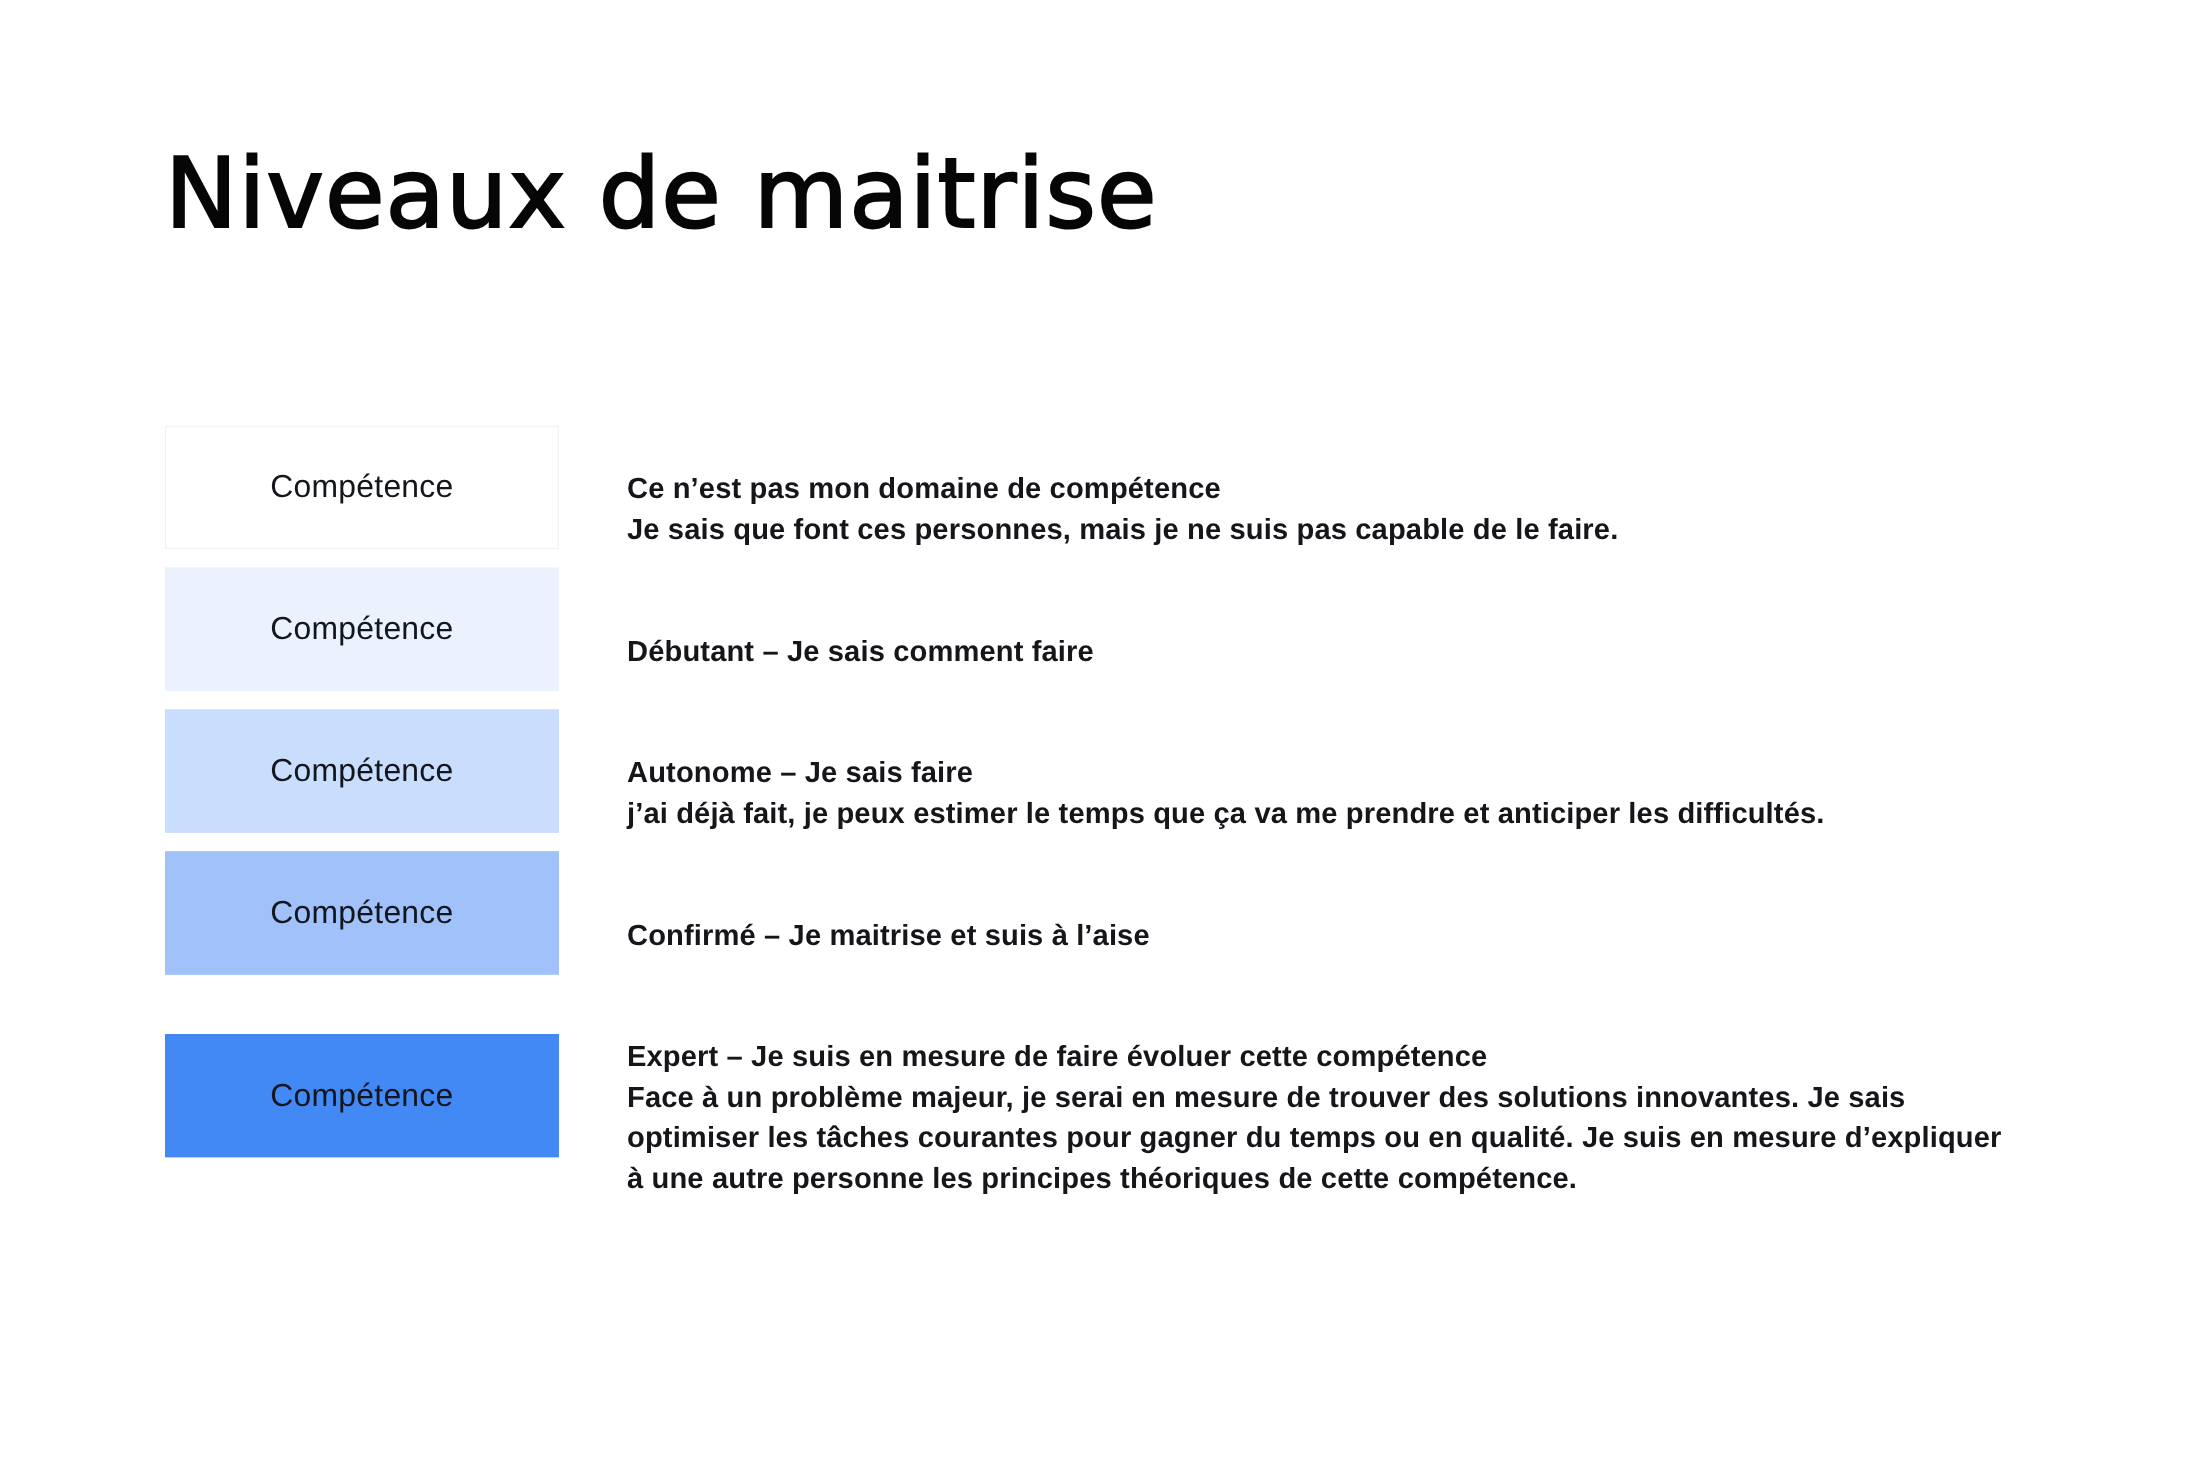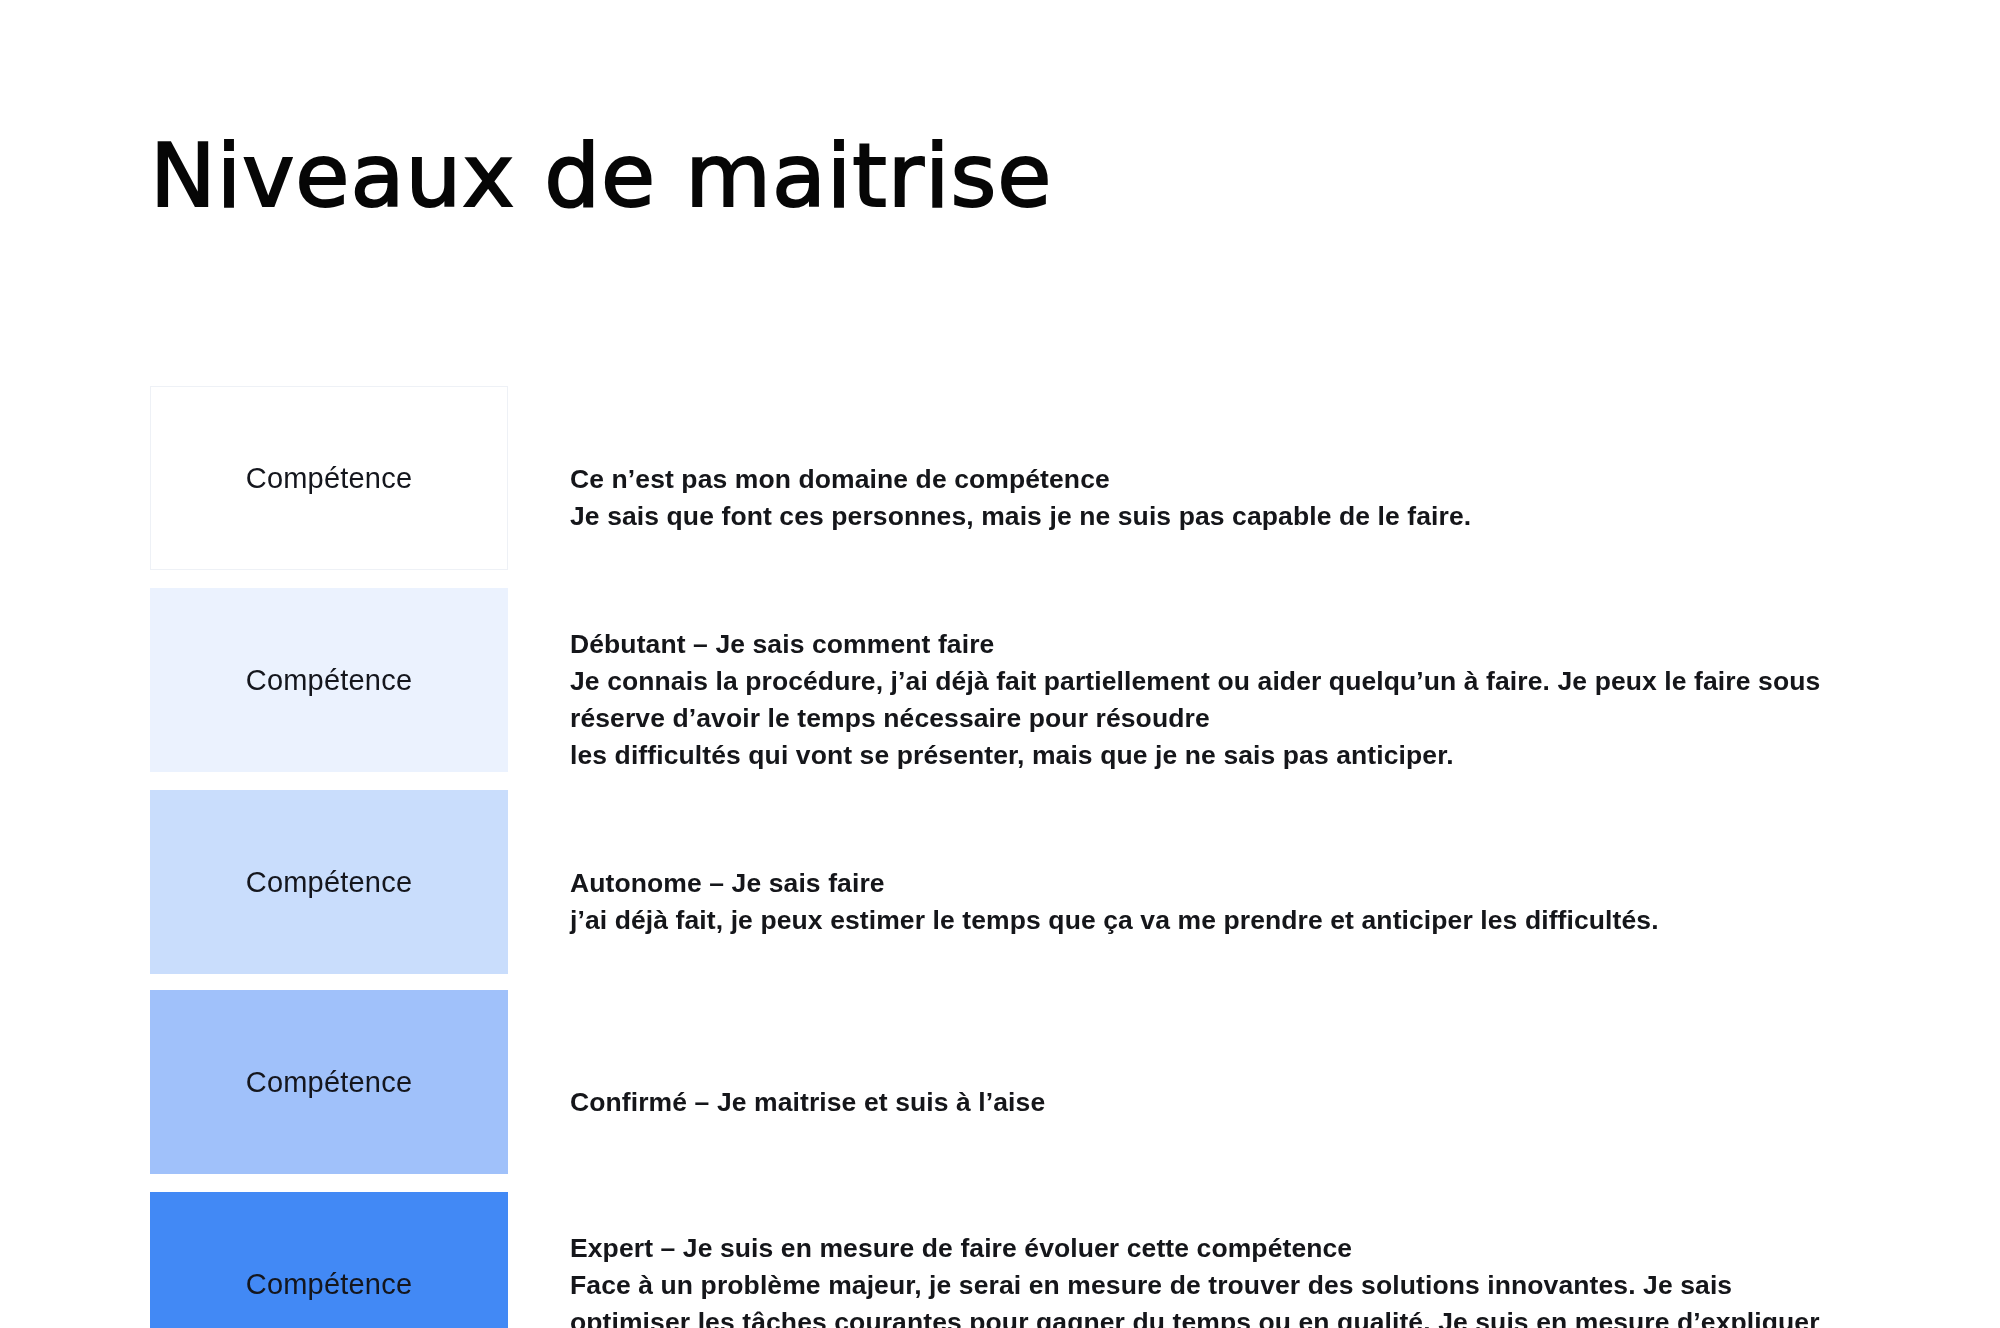--- a/index.html
+++ b/index.html
@@ -32,21 +32,21 @@
     display: flex;
     flex-direction: column;
     gap: 16px;
   }
   .level-row {
     display: flex;
     align-items: center;
   }
   .level-box {
     width: 358px;
-    height: 184px;
+    height: 112px;
     flex: 0 0 358px;
     display: flex;
     align-items: center;
     justify-content: center;
     border: 1px solid transparent;
   }
   .level-box-label {
     font-size: 29px;
     letter-spacing: 0.2px;
     color: #14161d;
@@ -86,22 +86,20 @@
         <div class="level-description">Je sais que font ces personnes, mais je ne suis pas capable de le faire.</div>
       </div>
     </div>
 
     <div class="level-row">
       <div class="level-box" style="background-color: rgb(235, 242, 254); border-color: rgb(235, 242, 254);">
         <span class="level-box-label">Compétence</span>
       </div>
       <div class="level-text">
         <div class="level-heading">Débutant – Je sais comment faire</div>
-        <div class="level-description">Je connais la procédure, j’ai déjà fait partiellement ou aider quelqu’un à faire. Je peux le faire sous réserve d’avoir le temps nécessaire pour résoudre
-les difficultés qui vont se présenter, mais que je ne sais pas anticiper.</div>
       </div>
     </div>
 
     <div class="level-row">
       <div class="level-box" style="background-color: rgb(201, 221, 252); border-color: rgb(201, 221, 252);">
         <span class="level-box-label">Compétence</span>
       </div>
       <div class="level-text">
         <div class="level-heading">Autonome – Je sais faire</div>
         <div class="level-description">j’ai déjà fait, je peux estimer le temps que ça va me prendre et anticiper les difficultés.</div>

